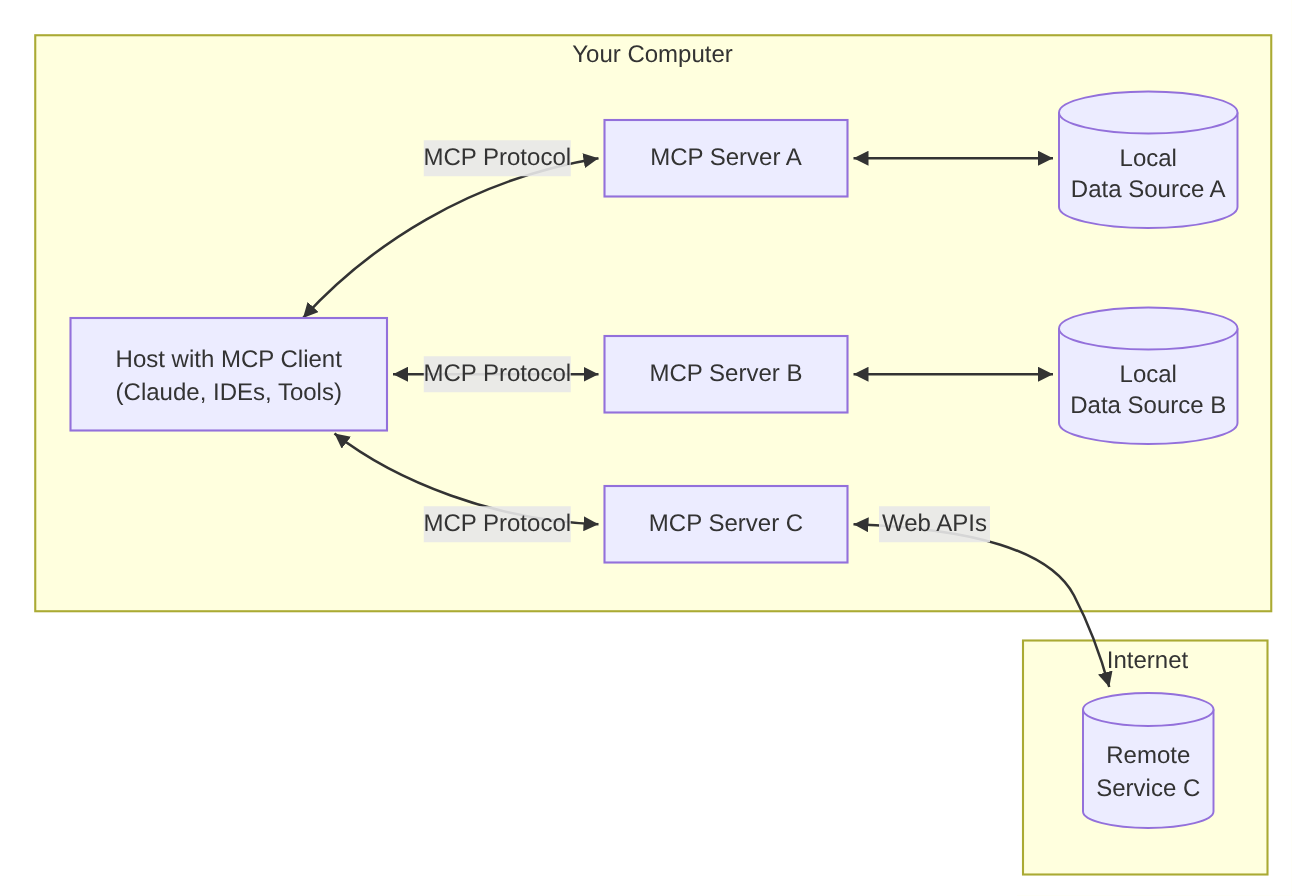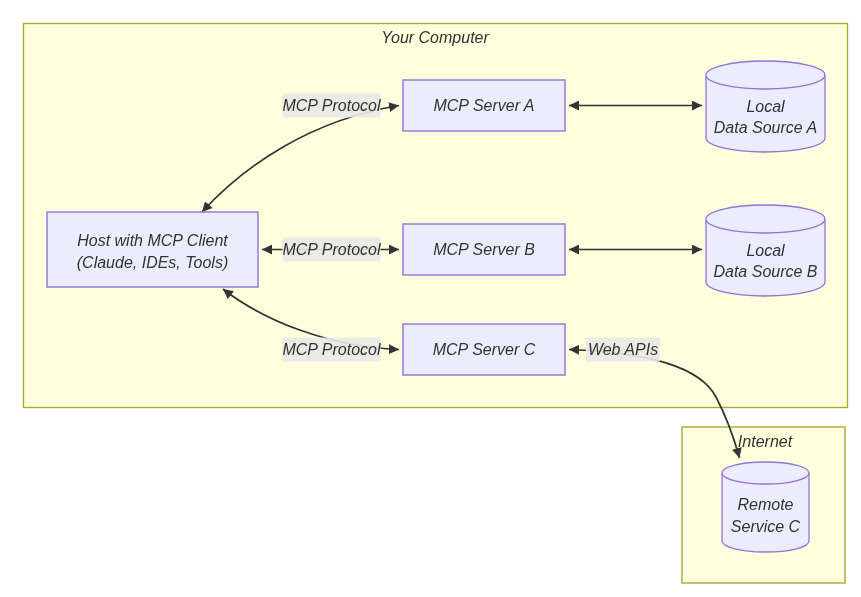--- a/index.html
+++ b/index.html
@@ -6,21 +6,20 @@
     margin: 0;
     padding: 0;
     background: var(--page-bg, #ffffff);
   }
   .canvas {
     width: 861px;
     height: 597px;
     position: relative;
     background: var(--page-bg, #ffffff);
     overflow: hidden;
-    font-style: italic;
   }
   svg { display: block; }
   .txt {
     font-family: "Liberation Sans", sans-serif;
     font-size: 16px;
     fill: var(--text-color, #333333);
     text-anchor: middle;
     dominant-baseline: central;
   }
   .cluster-rect {

